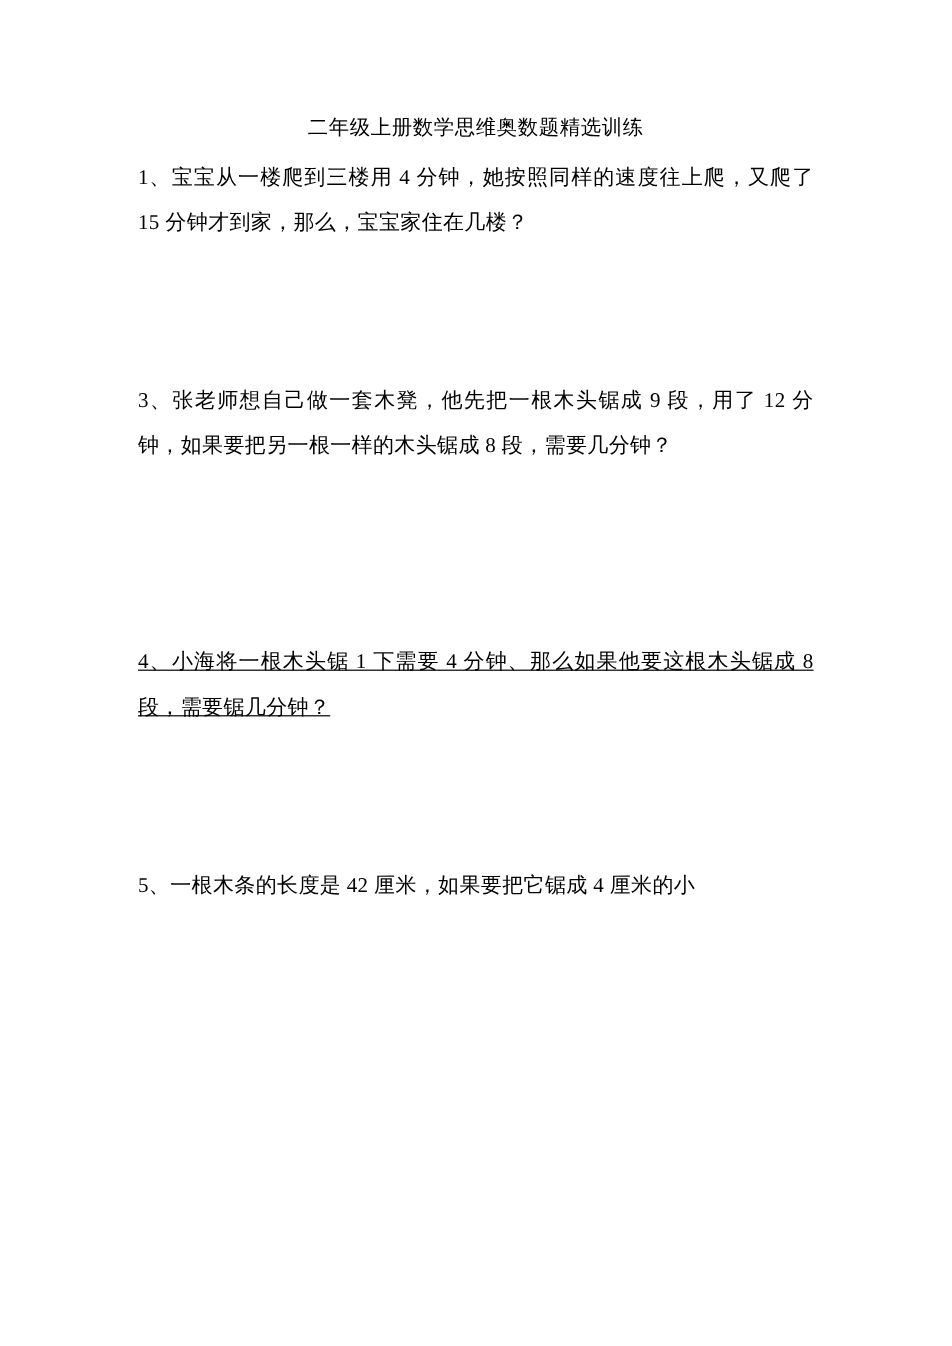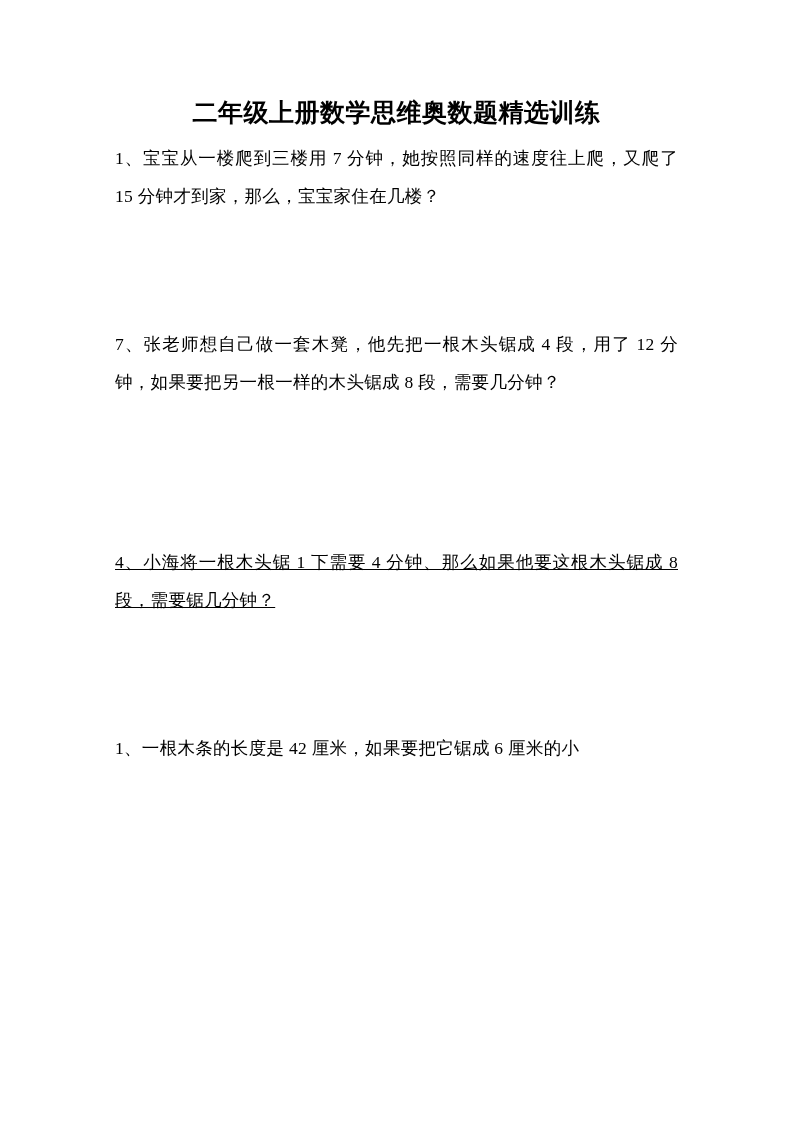--- a/index.html
+++ b/index.html
@@ -17,22 +17,22 @@
   }
   .page {
     width: 793px;
     height: 1122px;
     box-sizing: border-box;
     padding: 0 115px;
     position: relative;
   }
   .doc-title {
     margin-top: 96px;
-    font-size: 25px;
-    font-weight: bold;
+    font-size: 17px;
+    font-weight: normal;
     text-align: center;
     letter-spacing: 0.5px;
     font-family: "Liberation Sans", "DejaVu Sans", sans-serif;
     line-height: 1.3;
   }
   .problem {
     font-size: 17.5px;
     line-height: 38px;
     text-align: justify;
     letter-spacing: 0.3px;
@@ -44,22 +44,22 @@
   .p4 { margin-top: 142px; text-decoration: underline; }
   .p5 { margin-top: 110px; }
 </style>
 </head>
 <body>
 
 <div class="page">
 
   <div class="doc-title">二年级上册数学思维奥数题精选训练</div>
 
-  <p class="problem p1">1、宝宝从一楼爬到三楼用 7 分钟，她按照同样的速度往上爬，又爬了 15 分钟才到家，那么，宝宝家住在几楼？</p>
+  <p class="problem p1">1、宝宝从一楼爬到三楼用 4 分钟，她按照同样的速度往上爬，又爬了 15 分钟才到家，那么，宝宝家住在几楼？</p>
 
 
-  <p class="problem p3">7、张老师想自己做一套木凳，他先把一根木头锯成 4 段，用了 12 分钟，如果要把另一根一样的木头锯成 8 段，需要几分钟？</p>
+  <p class="problem p3">3、张老师想自己做一套木凳，他先把一根木头锯成 9 段，用了 12 分钟，如果要把另一根一样的木头锯成 8 段，需要几分钟？</p>
 
   <p class="problem p4">4、小海将一根木头锯 1 下需要 4 分钟、那么如果他要这根木头锯成 8 段，需要锯几分钟？</p>
 
-  <p class="problem p5">1、一根木条的长度是 42 厘米，如果要把它锯成 6 厘米的小</p>
+  <p class="problem p5">5、一根木条的长度是 42 厘米，如果要把它锯成 4 厘米的小</p>
 
 </div>
 
 </body></html>

